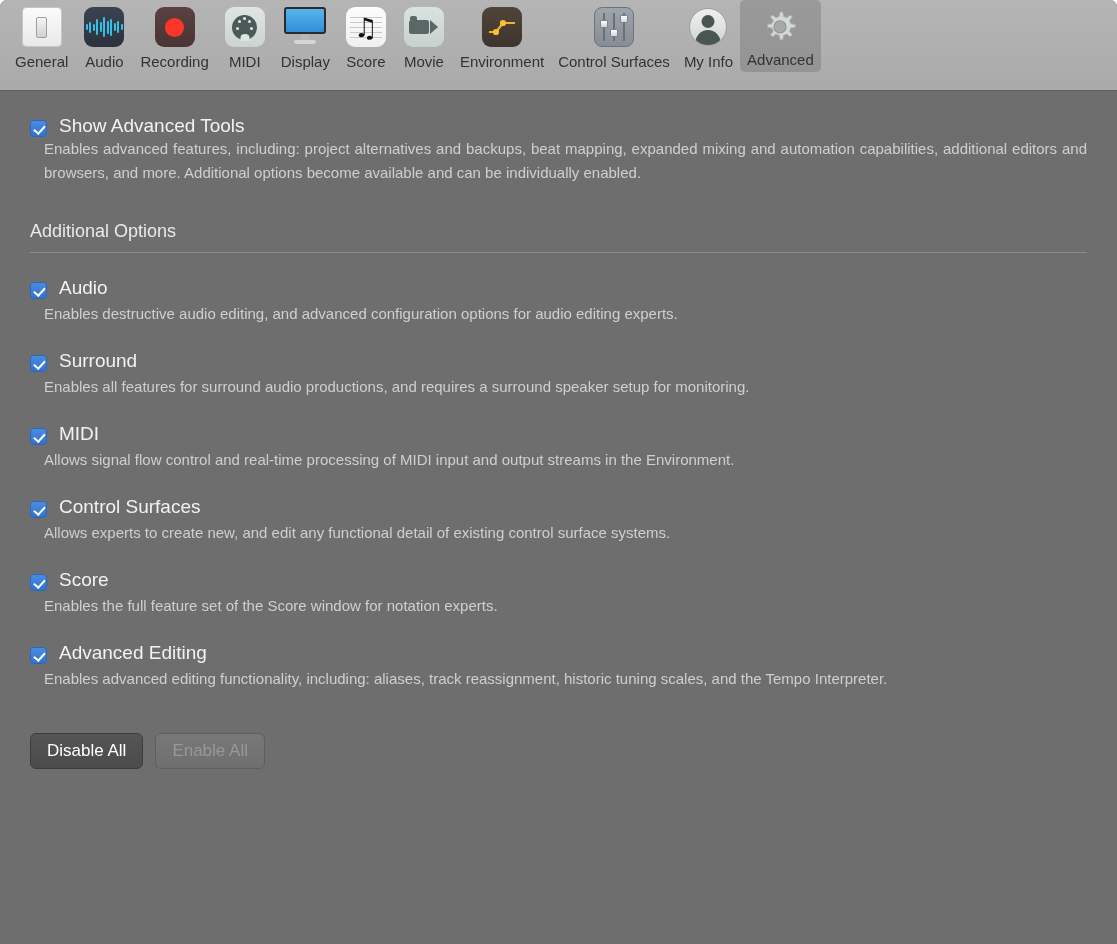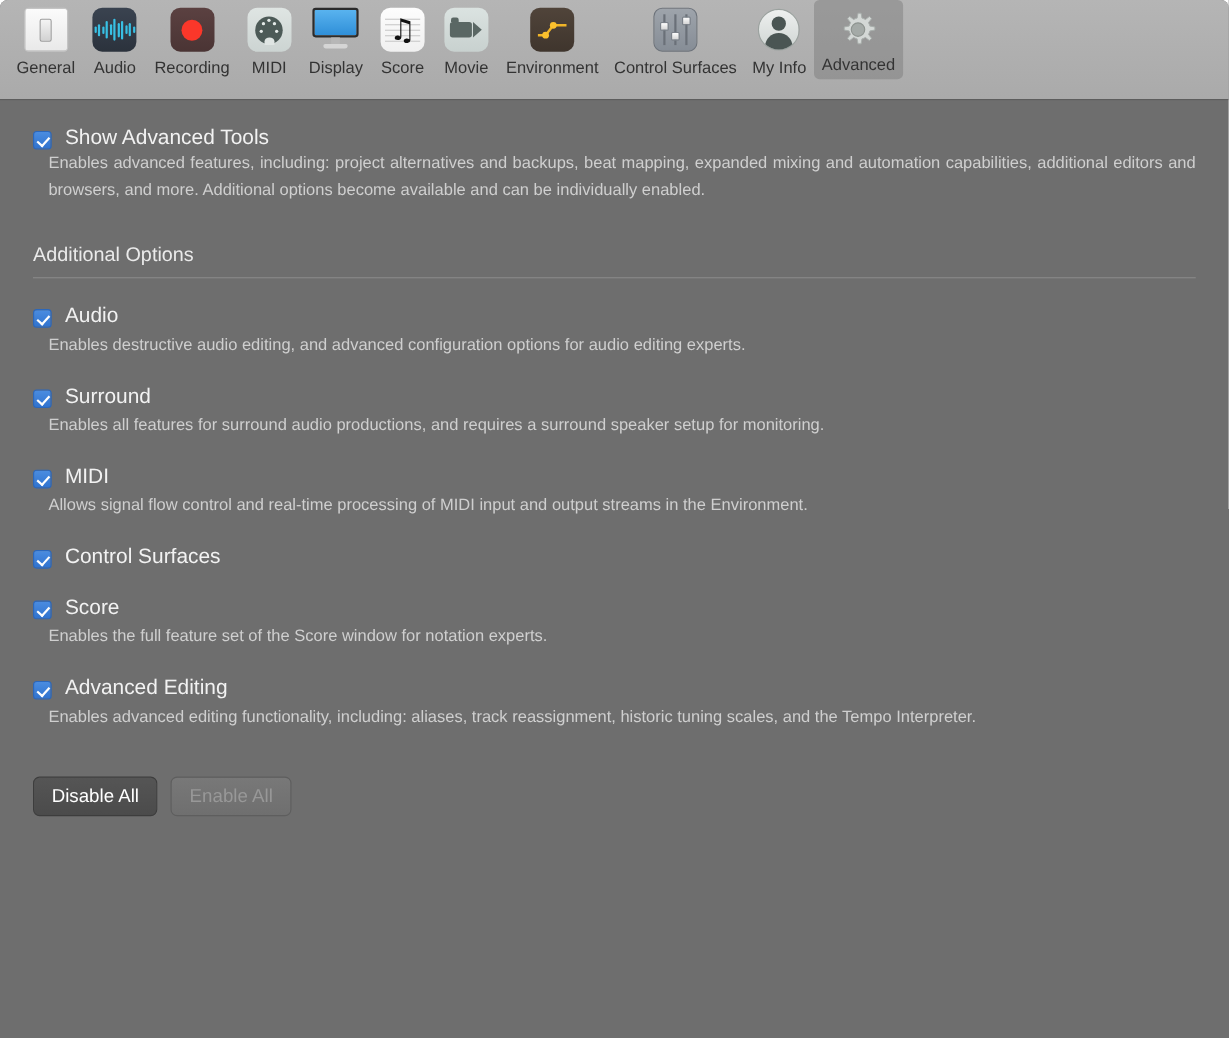--- a/index.html
+++ b/index.html
@@ -252,21 +252,21 @@
 
   .ic-advanced { width: 42px; height: 42px; }
 
   
   .content {
     position: relative;
     padding: 24px 30px 0 30px;
     height: calc(944px - 36px - 92px);
   }
 
-  .row { display: flex; align-items: center; }
+  .row { display: flex; align-items: flex-end; }
 
   .checkbox {
     width: 17px; height: 17px;
     flex: 0 0 17px;
     border-radius: 3.5px;
     background: linear-gradient(#4a8ce0, #3073cf);
     border: 1px solid #2b67bb;
     position: relative;
     margin-top: 3px;
     cursor: default;
@@ -526,20 +526,21 @@
         <div class="opt-title">MIDI</div>
       </div>
       <div class="opt-desc nojust">Allows signal flow control and real-time processing of MIDI input and output streams in the Environment.</div>
     </div>
 
     <div class="option">
       <div class="row">
         <div class="checkbox"></div>
         <div class="opt-title">Control Surfaces</div>
       </div>
+      <div class="opt-desc nojust">Allows experts to create new, and edit any functional detail of existing control surface systems.</div>
     </div>
 
     <div class="option">
       <div class="row">
         <div class="checkbox"></div>
         <div class="opt-title">Score</div>
       </div>
       <div class="opt-desc nojust">Enables the full feature set of the Score window for notation experts.</div>
     </div>
 

